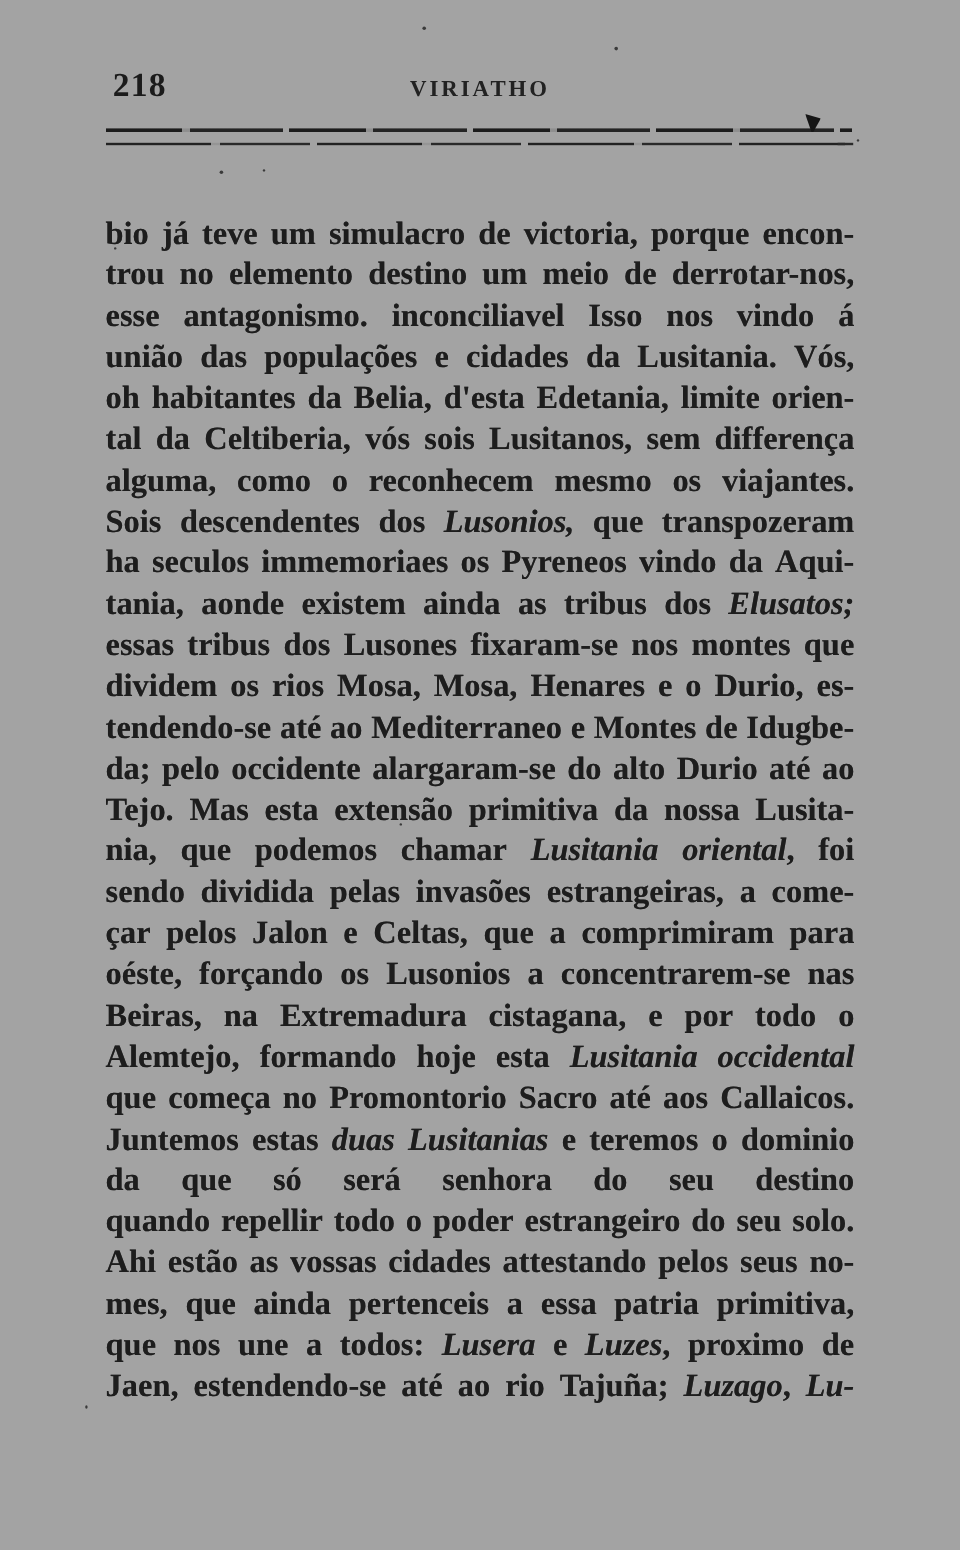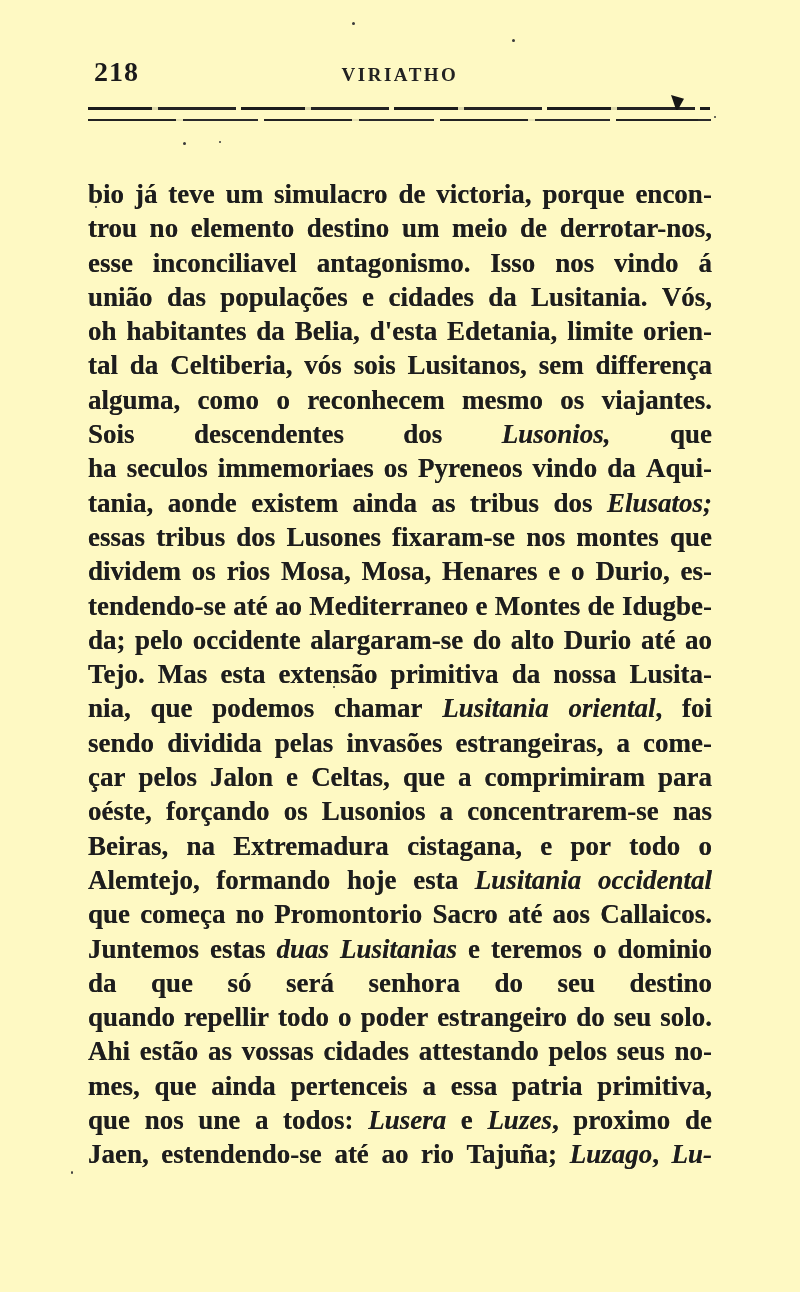--- a/index.html
+++ b/index.html
@@ -6,21 +6,21 @@
   body {
     width: 800px; height: 1292px;
     background: #fbfbf9;
     font-family: "Liberation Serif", serif;
     color: #1d1d1d;
     overflow: hidden;
   }
   .page {
     position: relative;
     width: 800px; height: 1292px;
-    background: #fef9c3;
+    background: #a3a3a3;
   }
   .page-number {
     position: absolute;
     left: 94px; top: 56px;
     font-size: 28px;
     font-weight: bold;
     letter-spacing: 1px;
     color: #1b1b1b;
   }
   .running-header {
@@ -136,22 +136,22 @@
         <span class="w"><span>no</span></span>
         <span class="w"><span>elemento</span></span>
         <span class="w"><span>destino</span></span>
         <span class="w"><span>um</span></span>
         <span class="w"><span>meio</span></span>
         <span class="w"><span>de</span></span>
         <span class="w"><span>derrotar-nos,</span></span>
       </div>
       <div class="line">
         <span class="w"><span>esse</span></span>
+        <span class="w"><span>antagonismo.</span></span>
         <span class="w"><span>inconciliavel</span></span>
-        <span class="w"><span>antagonismo.</span></span>
         <span class="w"><span>Isso</span></span>
         <span class="w"><span>nos</span></span>
         <span class="w"><span>vindo</span></span>
         <span class="w"><span>á</span></span>
       </div>
       <div class="line">
         <span class="w"><span>união</span></span>
         <span class="w"><span>das</span></span>
         <span class="w"><span>populações</span></span>
         <span class="w"><span>e</span></span>
@@ -188,20 +188,21 @@
         <span class="w"><span>mesmo</span></span>
         <span class="w"><span>os</span></span>
         <span class="w"><span>viajantes.</span></span>
       </div>
       <div class="line">
         <span class="w"><span>Sois</span></span>
         <span class="w"><span>descendentes</span></span>
         <span class="w"><span>dos</span></span>
         <span class="w"><span class="i">Lusonios,</span></span>
         <span class="w"><span>que</span></span>
+        <span class="w"><span>transpozeram</span></span>
       </div>
       <div class="line">
         <span class="w"><span>ha</span></span>
         <span class="w"><span>seculos</span></span>
         <span class="w"><span>immemoriaes</span></span>
         <span class="w"><span>os</span></span>
         <span class="w"><span>Pyreneos</span></span>
         <span class="w"><span>vindo</span></span>
         <span class="w"><span>da</span></span>
         <span class="w"><span>Aqui-</span></span>

